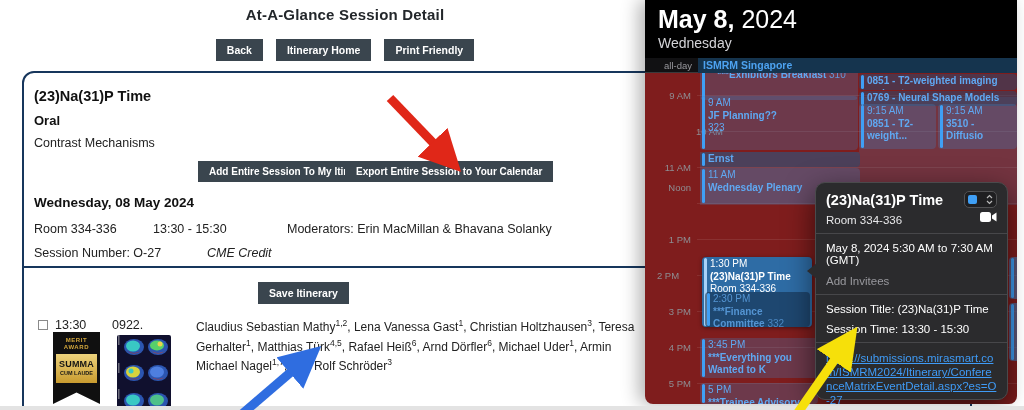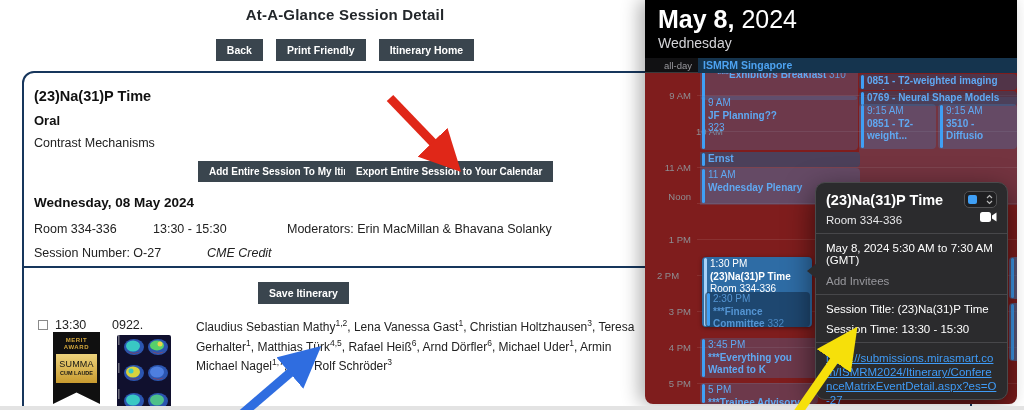--- a/index.html
+++ b/index.html
@@ -25,21 +25,21 @@
   .italic{font-style:italic}
   .divider{position:absolute;left:0;top:193px;width:100%;height:2px;background:#17365c}
   .checkbox{position:absolute;width:10px;height:10px;border:1px solid #8a8a8a;background:#fff}
   .small-num{font-size:12.5px;color:#222}
 
   
   .badge{position:absolute;left:29px;top:259px;width:47px;height:72px;background:#101010;
          text-align:center;clip-path:polygon(0 0,100% 0,100% 100%,50% 84%,0 100%)}
   .badge .ma{color:#d3a73c;font-size:6px;font-weight:700;letter-spacing:.6px;line-height:7px;padding-top:5px}
   .badge .gold{background:linear-gradient(#ecd27c,#c99c2f);margin:3px 3px 0;padding:5px 0 7px;color:#141414}
-  .badge .summa{font-size:9px;font-weight:400;letter-spacing:.2px}
+  .badge .summa{font-size:9px;font-weight:700;letter-spacing:.2px}
   .badge .cum{font-size:5.5px;font-weight:700;margin-top:1px}
 
   .thumb{position:absolute;left:93px;top:262px;width:54px;height:76px;border-radius:2px;overflow:hidden}
 
   .abstract-text{position:absolute;left:172px;top:240px;width:449px;white-space:normal}
   .abstract-title{font-size:12.5px;font-weight:700;color:#151515;text-decoration:underline;line-height:17px}
   .cal-add-icon{display:inline-block;vertical-align:-3px;margin-left:7px}
   .authors{font-size:12px;color:#222;line-height:15.5px;margin-top:3px}
   .authors sup,.affils sup{font-size:8.5px}
   .bottom-strip{position:absolute;left:0;top:406px;width:1024px;height:4px;background:#e3e3e3;z-index:6}
@@ -100,22 +100,22 @@
 </head>
 <body>
 
 <div class="stage">
 
   <div class="page">
     <div class="page-header">
       <div class="page-title">At-A-Glance Session Detail</div>
       <div class="nav-row">
         <button class="btn">Back</button>
+        <button class="btn">Itinerary Home</button>
         <button class="btn">Print Friendly</button>
-        <button class="btn">Itinerary Home</button>
       </div>
     </div>
 
     <div class="panel">
       <div class="p-abs sess-title" style="left:10px;top:15px">(23)Na(31)P Time</div>
       <div class="p-abs sess-type" style="left:10px;top:40px">Oral</div>
       <div class="p-abs sess-cat" style="left:10px;top:63px">Contrast Mechanisms</div>
 
       <button class="btn p-abs" style="left:174px;top:88px;font-size:10px">Add Entire Session To My Itinerary</button>
       <button class="btn p-abs" style="left:321px;top:88px;font-size:10px">Export Entire Session to Your Calendar</button>
@@ -192,21 +192,21 @@
 
     <div class="cal-grid">
 
       <div class="hline" style="top: 22px;"></div>
         <div class="tlabel" style="top: 17px;">9 AM</div>
         <div class="hline" style="top: 58px;"></div>
         <div class="tlabel" style="top: 53px; margin-left: 32px;">10 AM</div>
         <div class="hline" style="top: 94px;"></div>
         <div class="tlabel" style="top: 89px;">11 AM</div>
         <div class="hline" style="top: 130px;"></div>
-        <div class="tlabel" style="top: 118px;">Noon</div>
+        <div class="tlabel" style="top: 109px;">Noon</div>
         <div class="hline" style="top: 166px;"></div>
         <div class="tlabel" style="top: 161px;">1 PM</div>
         <div class="hline" style="top: 202px;"></div>
         <div class="tlabel" style="top: 197px; text-align: center;">2 PM</div>
         <div class="hline" style="top: 238px;"></div>
         <div class="tlabel" style="top: 233px;">3 PM</div>
         <div class="hline" style="top: 274px;"></div>
         <div class="tlabel" style="top: 269px;">4 PM</div>
         <div class="hline" style="top: 310px;"></div>
         <div class="tlabel" style="top: 305px;">5 PM</div>

